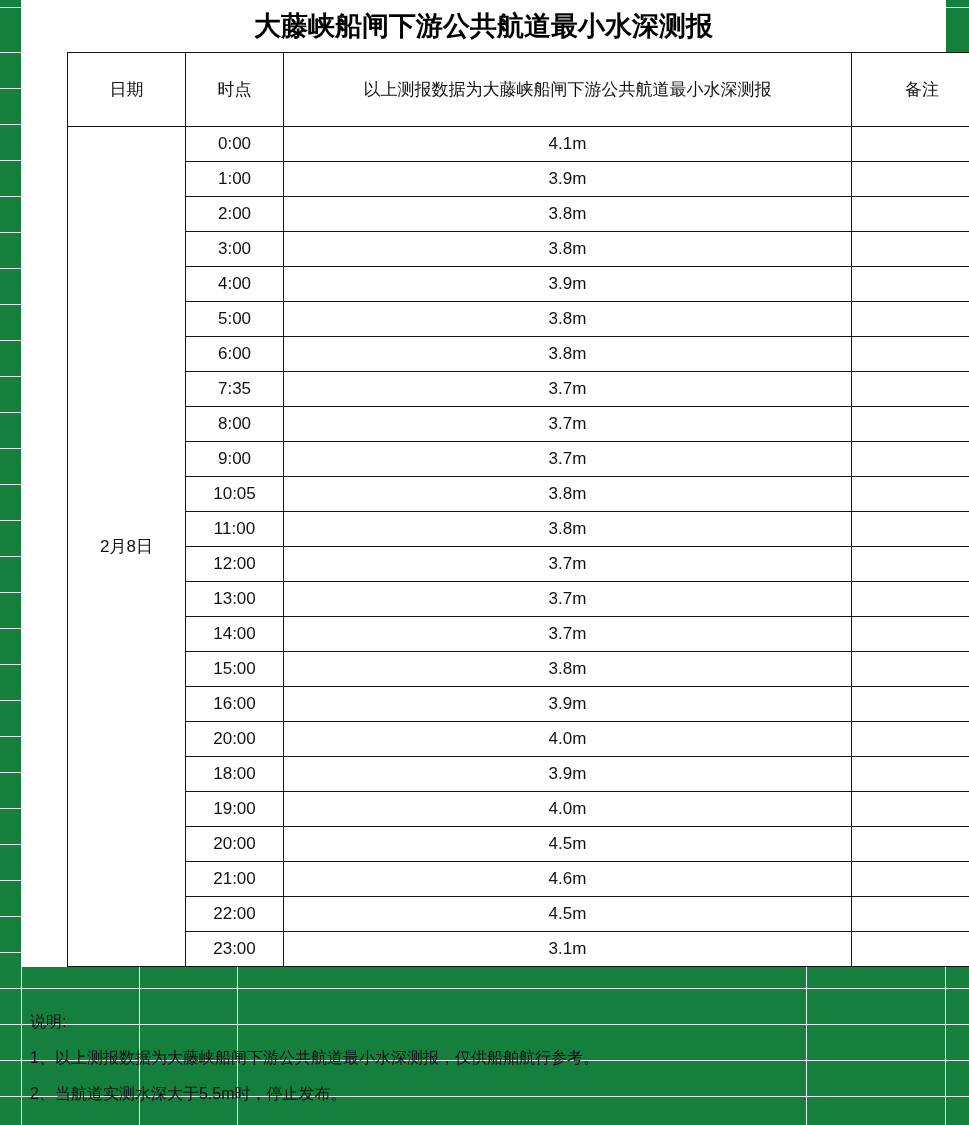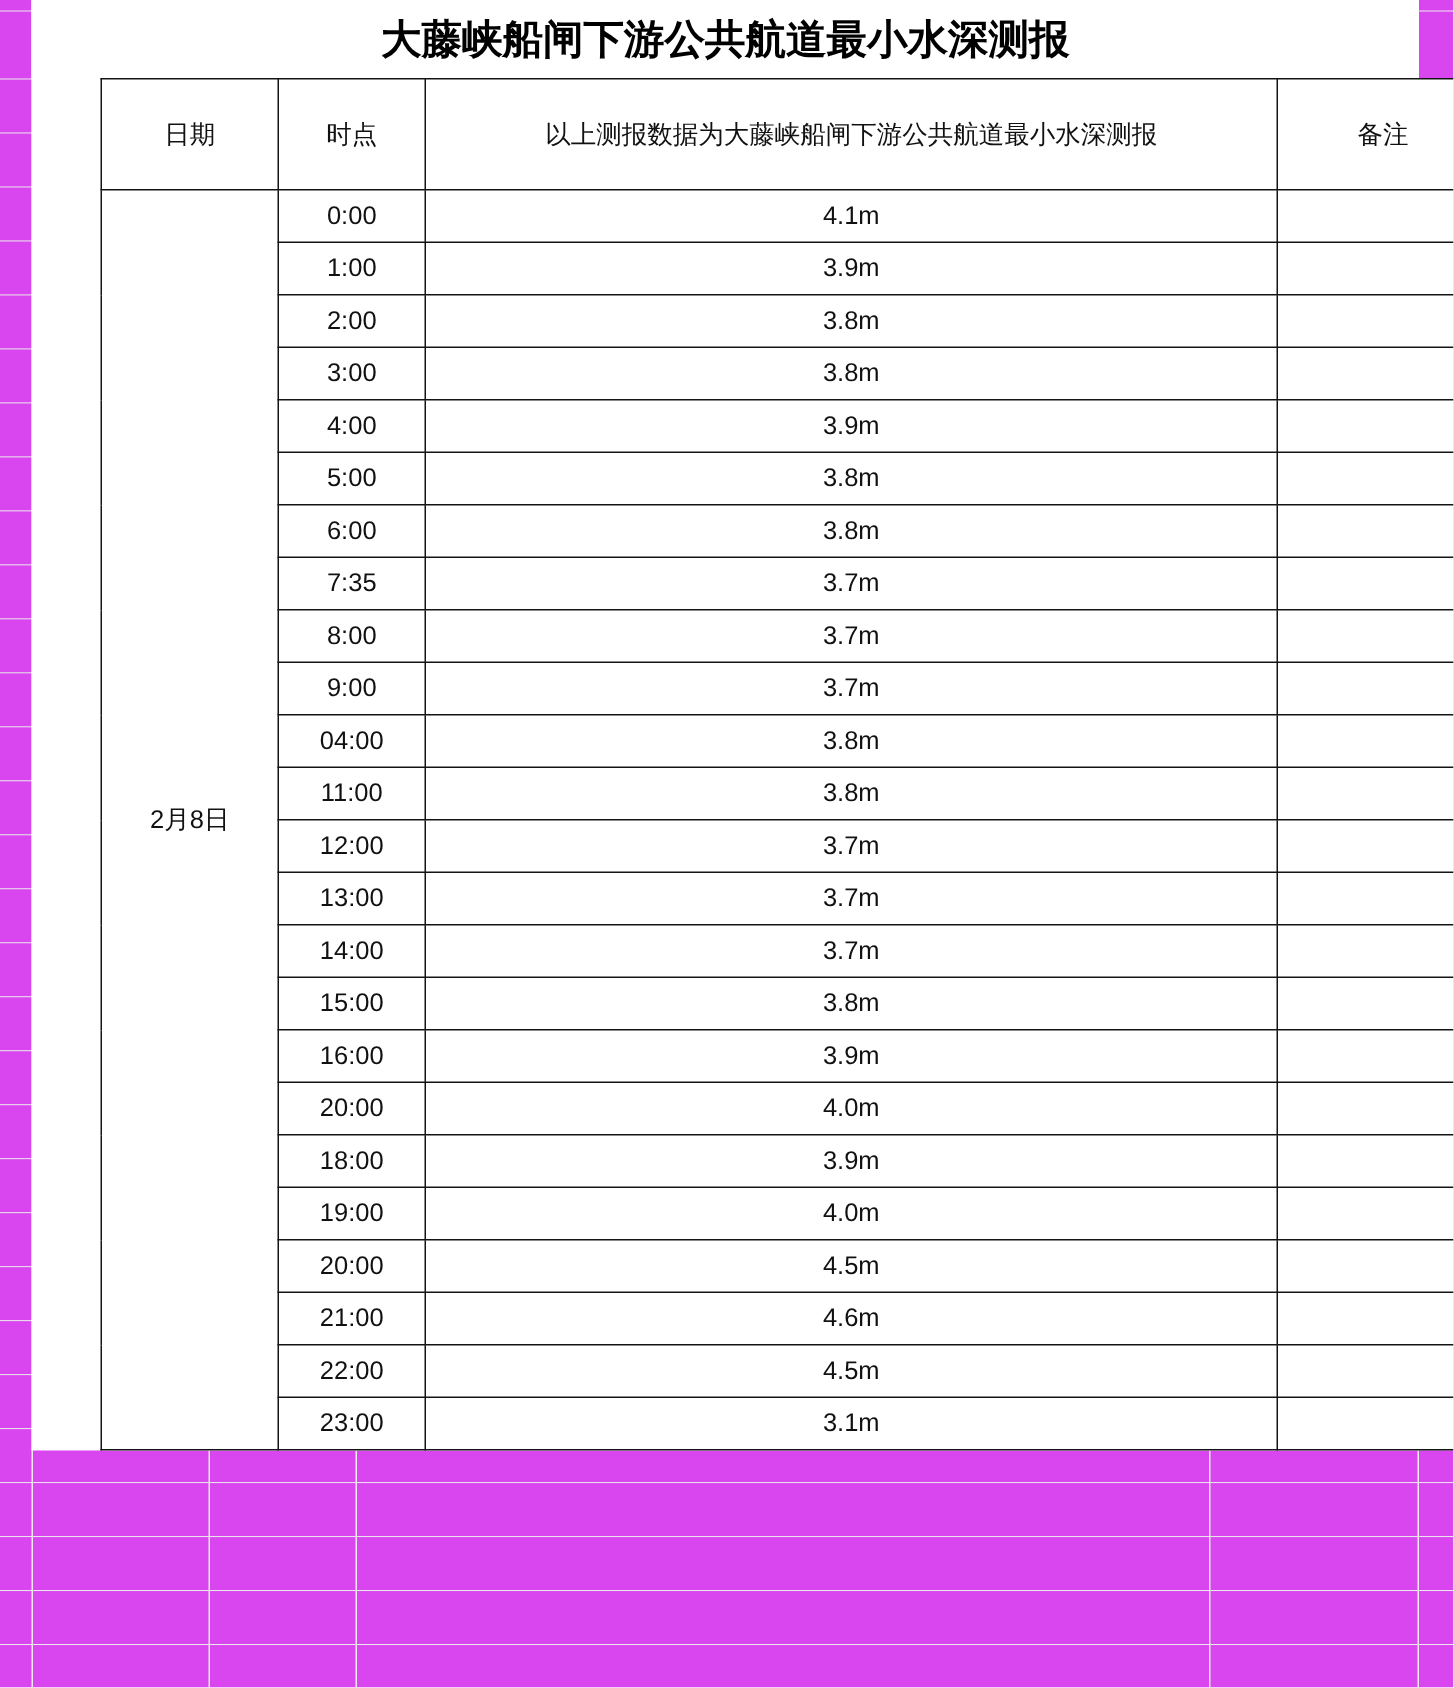--- a/index.html
+++ b/index.html
@@ -9,21 +9,21 @@
     height: 1125px;
     background: #ffffff;
     font-family: "Liberation Sans", sans-serif;
     color: #111111;
   }
   .sheet {
     position: relative;
     width: 969px;
     height: 1125px;
     overflow: hidden;
-    background: #d946ef;
+    background: #15803d;
   }
   
   .grid-h {
     position: absolute;
     inset: 0;
     background-image: repeating-linear-gradient(
       to bottom,
       transparent 0px, transparent 35px,
       #ebebeb 35px, #ebebeb 36px);
     background-position: 0 17px;
@@ -177,21 +177,21 @@
             <td class="time-cell">8:00</td>
             <td class="depth-cell">3.7m</td>
             <td class="remark-cell"></td>
           </tr>
           <tr>
             <td class="time-cell">9:00</td>
             <td class="depth-cell">3.7m</td>
             <td class="remark-cell"></td>
           </tr>
           <tr>
-            <td class="time-cell">04:00</td>
+            <td class="time-cell">10:05</td>
             <td class="depth-cell">3.8m</td>
             <td class="remark-cell"></td>
           </tr>
           <tr>
             <td class="time-cell">11:00</td>
             <td class="depth-cell">3.8m</td>
             <td class="remark-cell"></td>
           </tr>
           <tr>
             <td class="time-cell">12:00</td>
@@ -250,13 +250,18 @@
           </tr>
           <tr>
             <td class="time-cell">23:00</td>
             <td class="depth-cell">3.1m</td>
             <td class="remark-cell"></td>
           </tr>
         </tbody>
     </table>
   </div>
 
+  <div class="notes">
+    <div class="note-line">说明:</div>
+    <div class="note-line">1、以上测报数据为大藤峡船闸下游公共航道最小水深测报，仅供船舶航行参考。</div>
+    <div class="note-line">2、当航道实测水深大于5.5m时，停止发布。</div>
+  </div>
 </div>
 
 </body></html>

